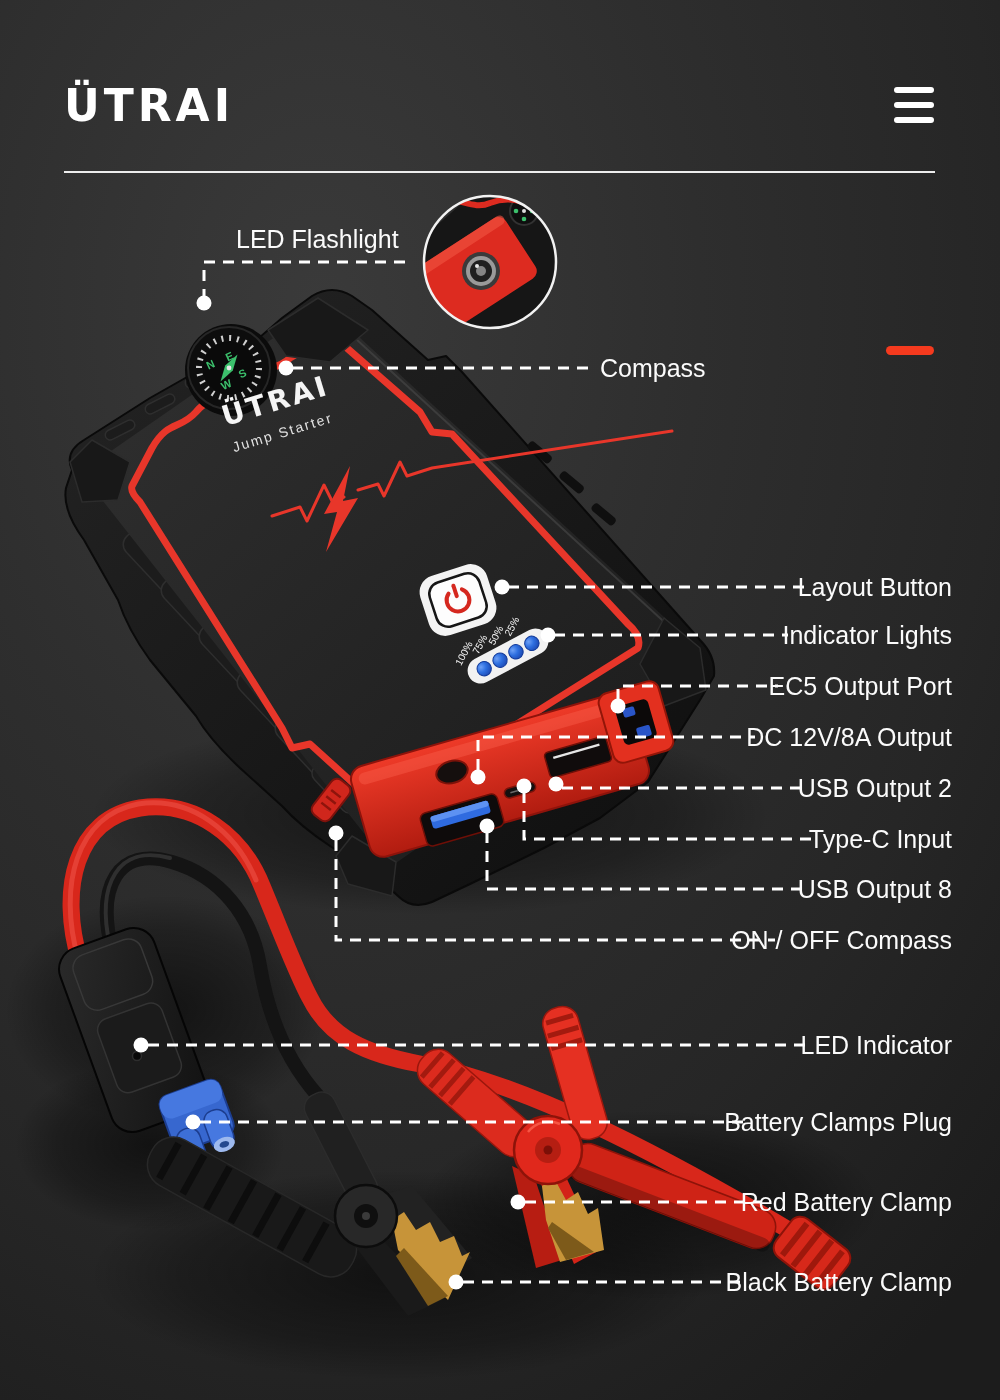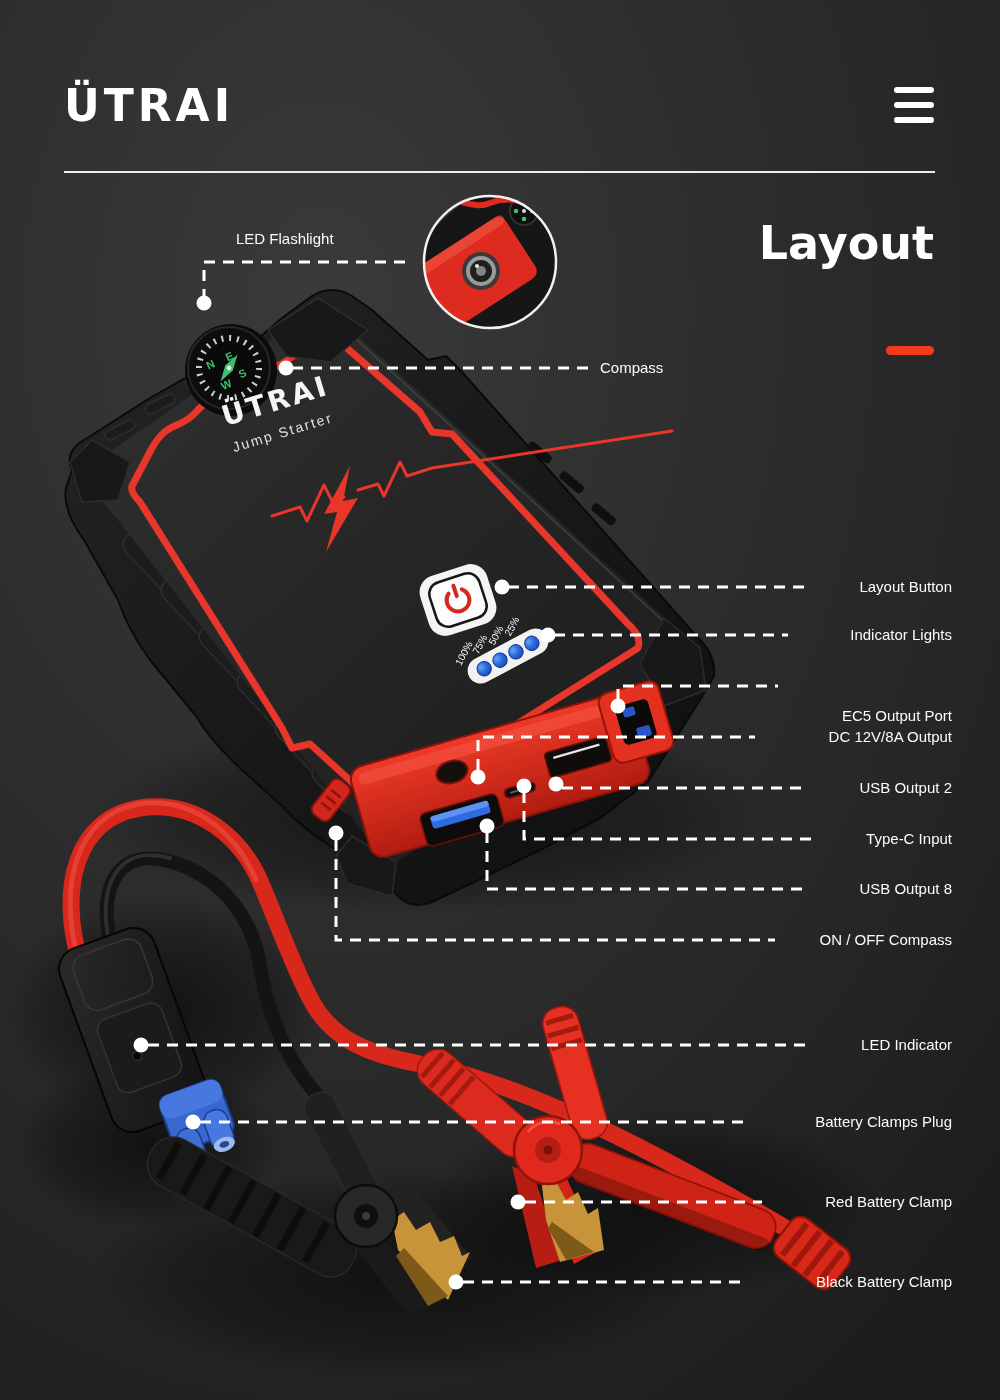--- a/index.html
+++ b/index.html
@@ -9,21 +9,21 @@
   .brand{position:absolute;left:64px;top:80px;color:#fff;
          font-family:"DejaVu Sans",sans-serif;font-weight:bold;
          font-size:44px;letter-spacing:4px;}
   .menu{position:absolute;left:894px;top:87px;width:40px;cursor:pointer;}
   .menu span{display:block;height:6px;border-radius:3px;background:#fff;margin-bottom:9px;}
   .rule{position:absolute;left:64px;top:171px;width:871px;height:2px;background:#ededed;}
   .title{position:absolute;right:66px;top:216px;color:#fff;
          font-family:"DejaVu Sans",sans-serif;font-weight:bold;font-size:46px;}
   .title-dash{position:absolute;left:886px;top:346px;width:48px;height:9px;
          border-radius:5px;background:#f53a1e;}
-  .co{position:absolute;color:#fbfbfb;font-size:15px;line-height:26px;white-space:nowrap;}
+  .co{position:absolute;color:#fbfbfb;font-size:25px;line-height:26px;white-space:nowrap;}
   .co.r{right:48px;text-align:right;}
 </style>
 </head>
 <body>
 
 <div class="stage">
 
 <svg width="1000" height="1400" viewBox="0 0 1000 1400">
   <defs>
     <radialGradient id="bgG" cx="32%" cy="22%" r="95%">
@@ -332,28 +332,27 @@
   </g>
 </svg>
 
   <div class="brand">ÜTRAI</div>
   <div class="menu">
     <span></span>
     <span></span>
     <span></span>
   </div>
   <div class="rule"></div>
-  <div class="title">Layout</div>
   <div class="title-dash"></div>
 
   <div class="co" style="left:236px;top:226px;">LED Flashlight</div>
   <div class="co" style="left:600px;top:355px;">Compass</div>
   <div class="co r" style="top:574px;">Layout Button</div>
   <div class="co r" style="top:622px;">Indicator Lights</div>
-  <div class="co r" style="top:703px;text-align:center;">EC5 Output Port</div>
+  <div class="co r" style="top:673px;text-align:center;">EC5 Output Port</div>
   <div class="co r" style="top:724px;">DC 12V/8A Output</div>
   <div class="co r" style="top:775px;">USB Output 2</div>
   <div class="co r" style="top:826px;margin-left:40px;">Type-C Input</div>
   <div class="co r" style="top:876px;">USB Output 8</div>
   <div class="co r" style="top:927px;">ON / OFF Compass</div>
   <div class="co r" style="top:1032px;">LED Indicator</div>
   <div class="co r" style="top:1109px;">Battery Clamps Plug</div>
   <div class="co r" style="top:1189px;">Red Battery Clamp</div>
   <div class="co r" style="top:1269px;margin-left:40px;">Black Battery Clamp</div>
 </div>

